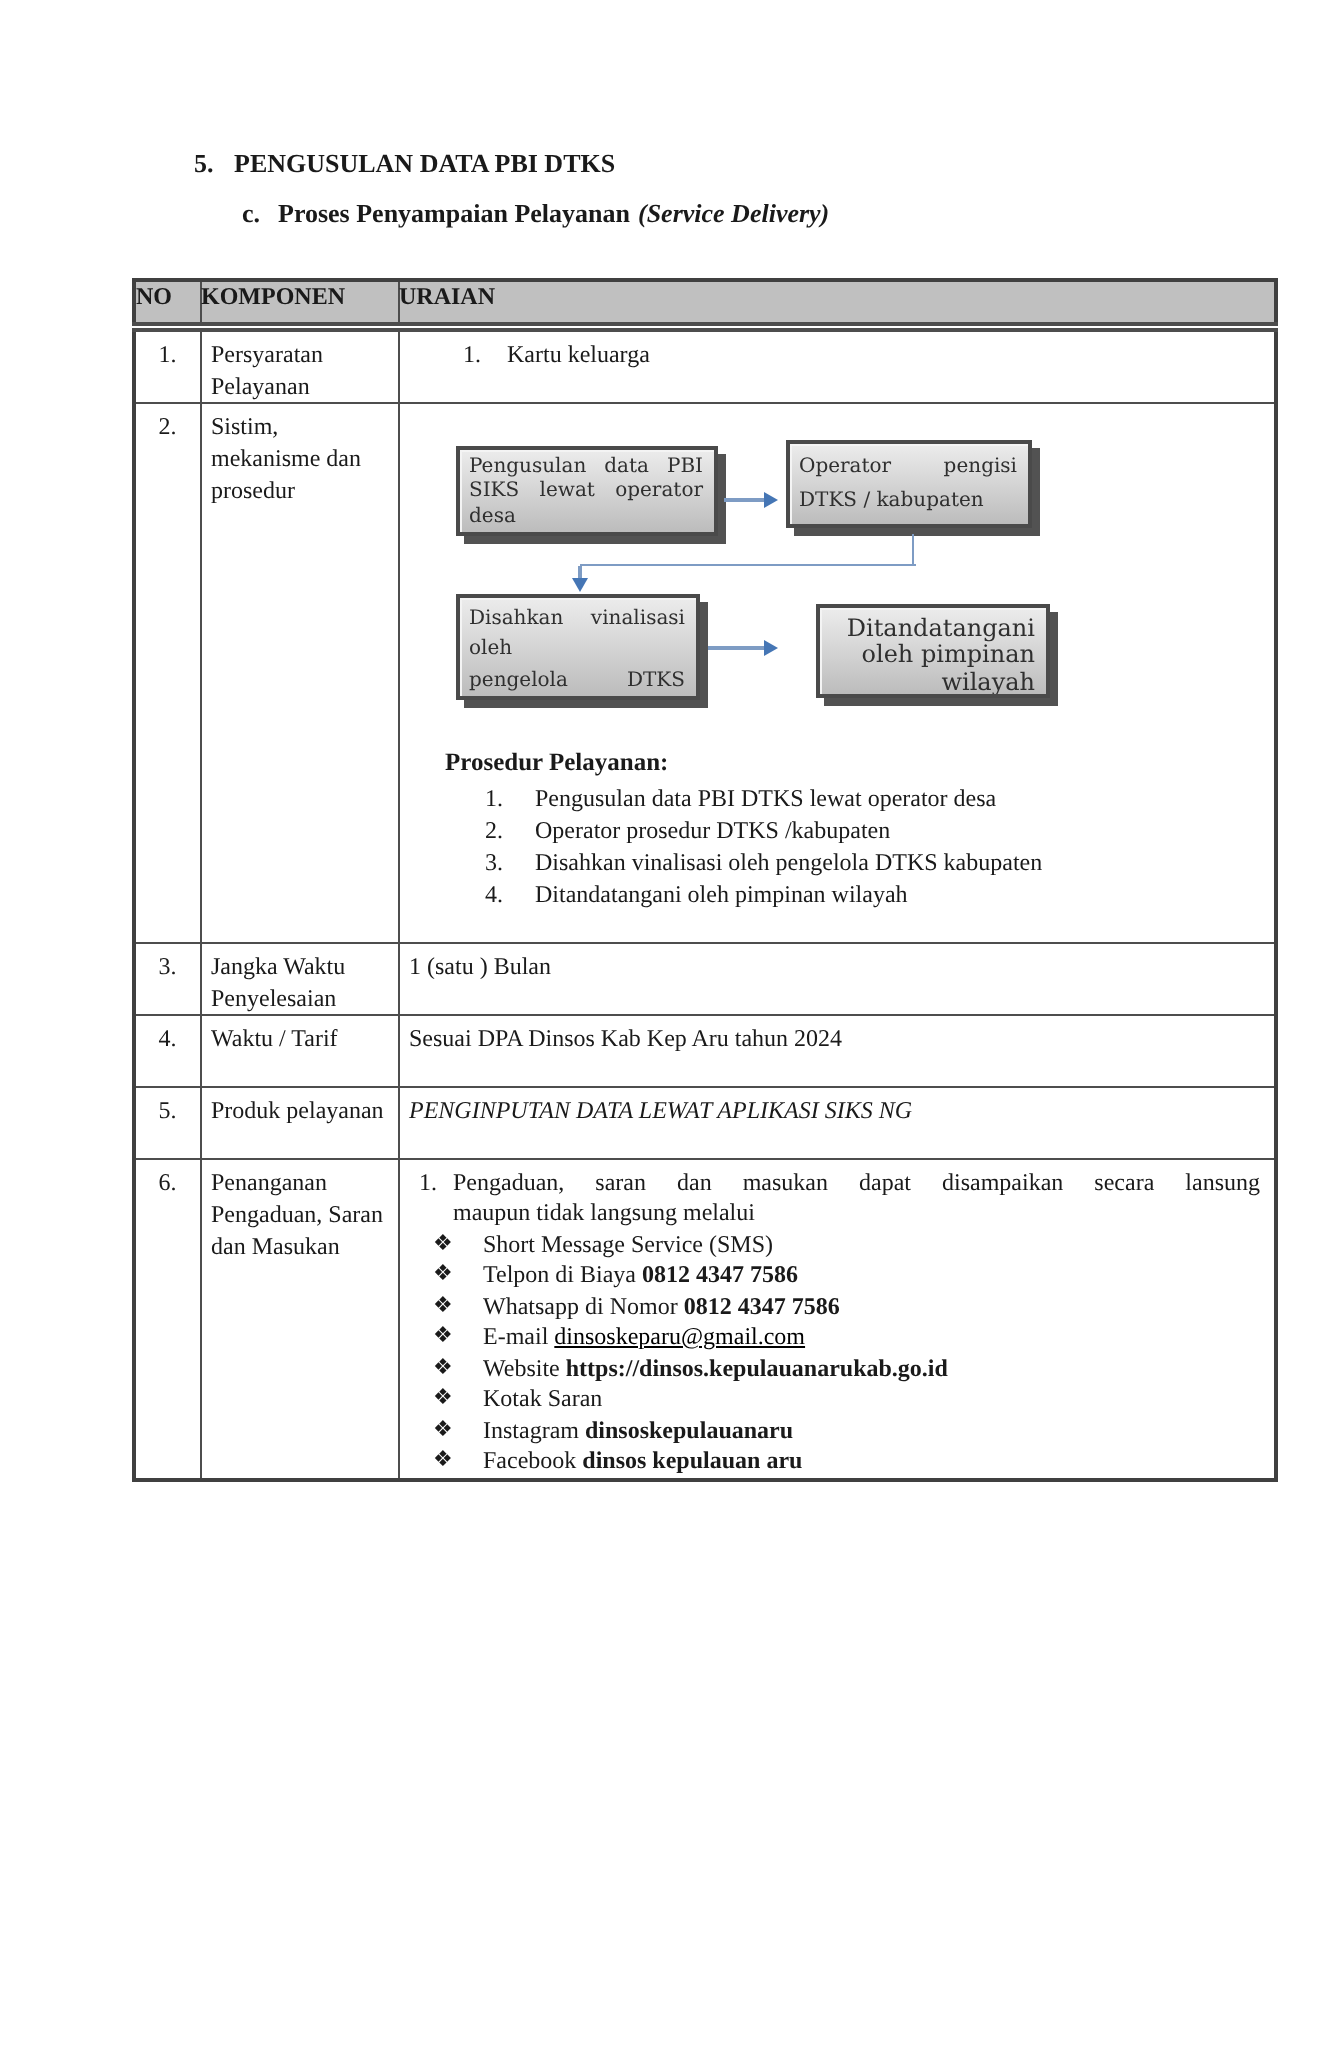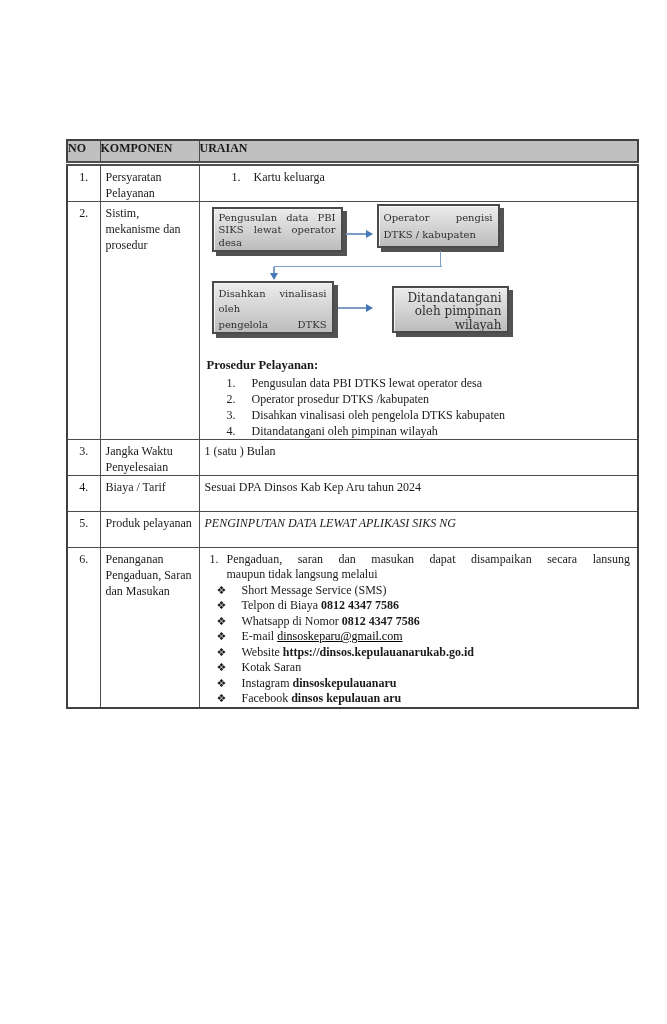--- a/index.html
+++ b/index.html
@@ -27,21 +27,21 @@
   table.main { border:2px solid #404040; }
   th {
     background:#c0c0c0; height:23px; font-size:12px; font-weight:bold;
     text-align:left; vertical-align:middle; border-bottom:5px double #4d4d4d !important;
   }
   td.no   { text-align:center; padding-top:3px; line-height:16px; }
   td.komp { padding:3px 3px 0 5px; line-height:16px; }
   td.ura  { padding:3px 7px 0 5px; line-height:16px; }
   tr.r1 { height:34px; } tr.r2 { height:230px; } tr.r3 { height:30px; }
   tr.r4 { height:36px; } tr.r5 { height:36px; } tr.r6 { height:157px; }
-  td.cell2 { padding:0;margin-top:12px; }
+  td.cell2 { padding:16px;margin-top:12px; }
   
   .numline { display:flex; padding-left:27px; }
   .numline .num { width:22px; flex:none; }
   
   .flowchart { position:relative; height:150px; }
   .fbox {
     position:absolute;
     background:linear-gradient(180deg,#ececec 0%,#d2d2d2 55%,#bcbcbc 100%);
     border:2px solid #4a4a4a;
     box-shadow:4px 4px 0 #525252, inset 1px 1px 0 #f4f4f4;
@@ -88,20 +88,26 @@
   ul.chan .bul { position:absolute; left:17px; top:0; width:20px; font-size:11px; color:#1a1a1a; }
   ul.chan .lbl { margin-right:3px;margin-top:25px; }
   ul.chan .val { font-weight:bold; }
   a.maillink { color:#000000; text-decoration:underline; cursor:pointer; }
 </style>
 </head>
 <body>
 
 <div class="page">
 
+  <div class="heading1">
+    <span class="h-num">5.</span><span class="h-txt">PENGUSULAN DATA PBI DTKS</span>
+  </div>
+  <div class="heading2">
+    <span class="h-num">c.</span><span class="h-txt">Proses Penyampaian Pelayanan</span><span class="h-it">(Service Delivery)</span>
+  </div>
 
   <table class="main">
     <colgroup>
         <col class="c-no">
         <col class="c-komp">
         <col class="c-ura">
       </colgroup>
     <thead>
       <tr>
         <th>NO</th>
@@ -184,21 +190,21 @@
       </tr>
 
       <tr class="r3">
         <td class="no">3.</td>
         <td class="komp">Jangka Waktu Penyelesaian</td>
         <td class="ura">1 (satu ) Bulan</td>
       </tr>
 
       <tr class="r4">
         <td class="no">4.</td>
-        <td class="komp">Biaya / Tarif</td>
+        <td class="komp">Waktu / Tarif</td>
         <td class="ura">Sesuai DPA Dinsos Kab Kep Aru tahun 2024</td>
       </tr>
 
       <tr class="r5">
         <td class="no">5.</td>
         <td class="komp">Produk pelayanan</td>
         <td class="ura italic">PENGINPUTAN DATA LEWAT APLIKASI SIKS NG</td>
       </tr>
 
       <tr class="r6">

